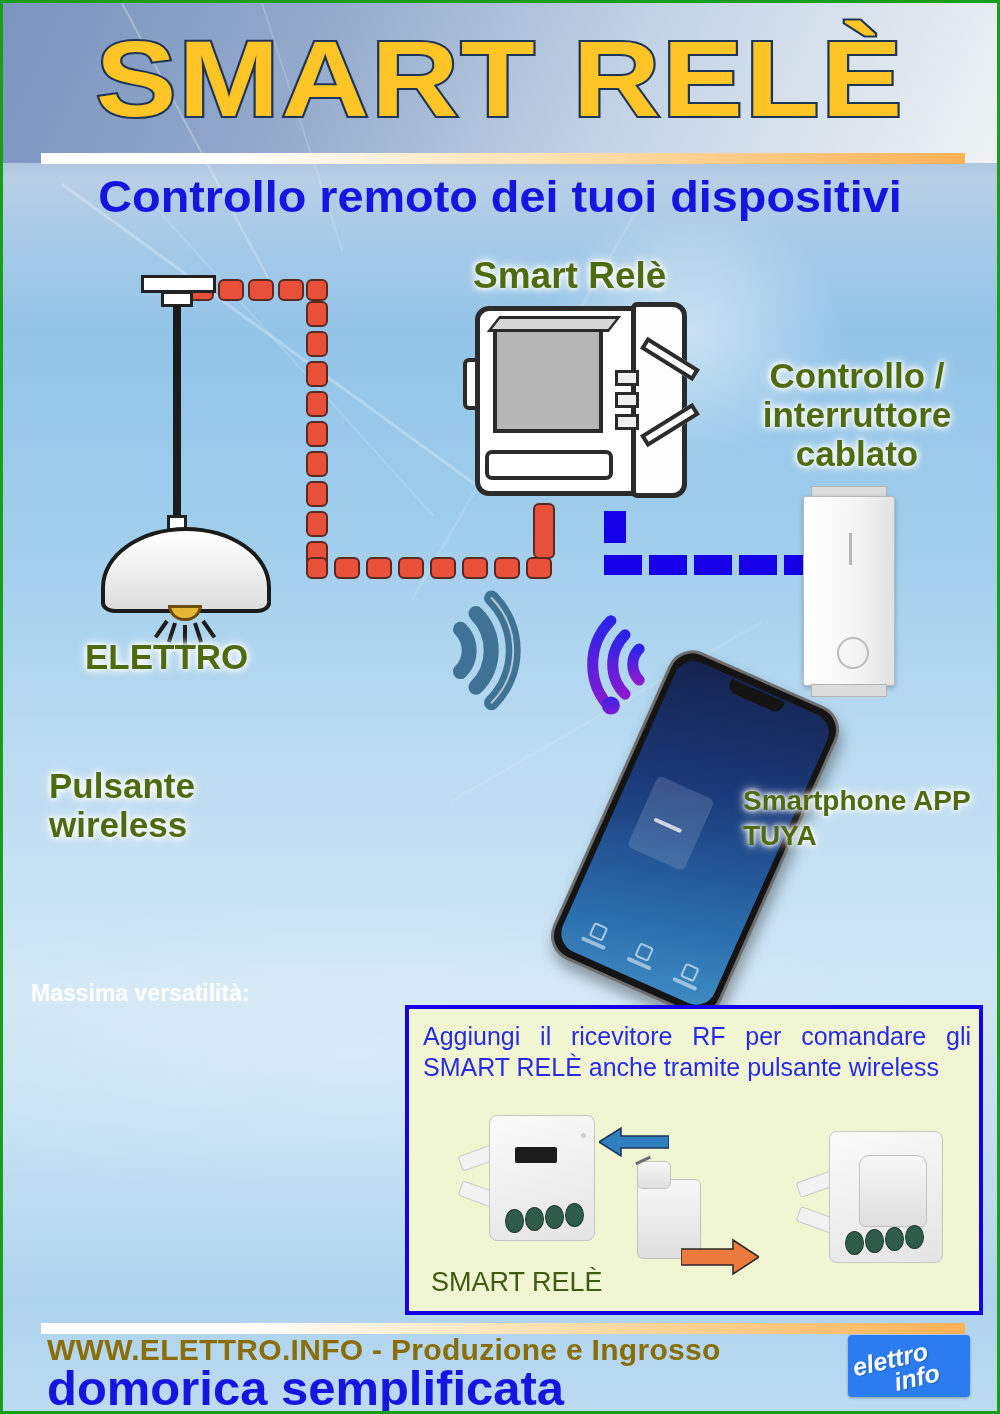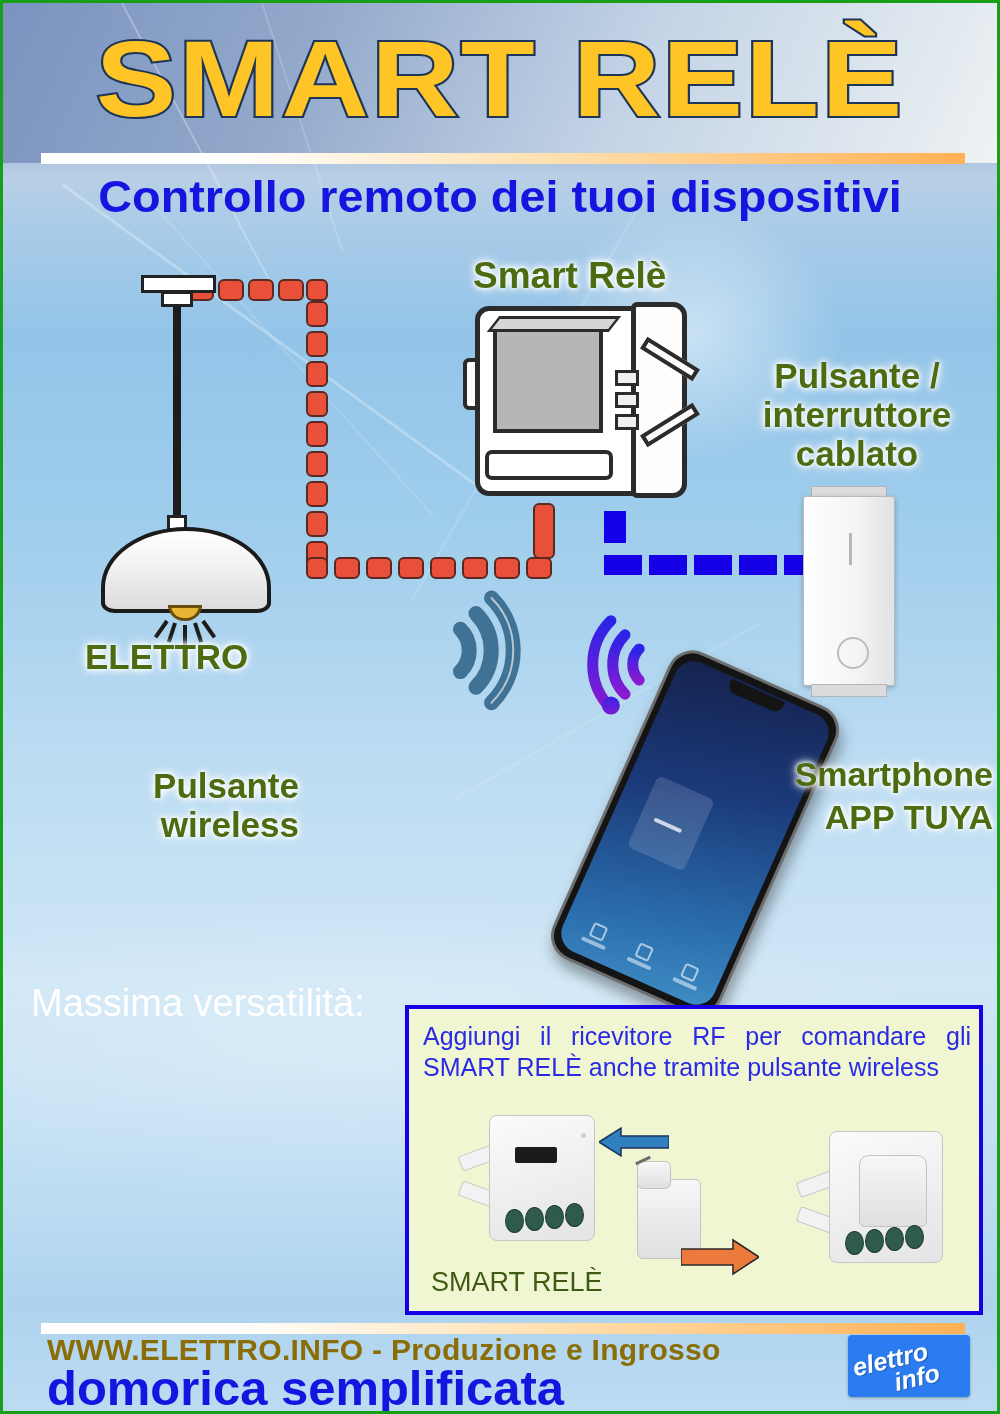--- a/index.html
+++ b/index.html
@@ -48,22 +48,22 @@
   }
 
   
   .glabel{
     position:absolute;font-weight:bold;color:#4d6b10;line-height:1.12;
     text-shadow:0 0 7px #ffffff,0 0 12px #ffffff,0 0 4px #ffffff;
   }
   #lbl-smartrele{left:470px;top:252px;font-size:37px;}
   #lbl-pulsante-cablato{left:718px;top:353px;font-size:35px;text-align:center;width:272px;}
   #lbl-carico{left:82px;top:634px;font-size:35px;}
-  #lbl-pulsante-wireless{left:46px;top:763px;font-size:35px;text-align:right;width:250px;}
-  #lbl-smartphone{left:740px;top:750px;font-size:34px;text-align:right;width:250px;line-height:1.25;}
+  #lbl-pulsante-wireless{left:46px;top:763px;font-size:35px;text-align:left;width:250px;}
+  #lbl-smartphone{left:740px;top:780px;font-size:28px;text-align:left;width:250px;line-height:1.25;}
 
   
   #redwire-h1{position:absolute;left:185px;top:276px;width:140px;height:22px;}
   #redwire-v{position:absolute;left:303px;top:276px;width:22px;height:300px;}
   #redwire-h2{position:absolute;left:303px;top:554px;width:255px;height:22px;}
   .dashseg{position:absolute;background:#e8503a;border:2px solid #5a2a22;border-radius:6px;box-sizing:border-box;}
 
   .bluedash{position:absolute;background:#1500e8;}
 
   
@@ -126,21 +126,21 @@
   }
   #phone-notch{position:absolute;left:50%;top:2px;transform:translateX(-50%);width:58px;height:13px;background:#141414;border-radius:0 0 9px 9px;}
   #phone-card{position:absolute;left:26px;top:120px;width:62px;height:78px;background:rgba(255,255,255,.14);border-radius:6px;}
   #phone-card-line{position:absolute;left:14px;top:40px;width:30px;height:4px;background:rgba(255,255,255,.75);border-radius:2px;}
   .phone-navitem{position:absolute;bottom:14px;width:26px;height:22px;}
   .phone-navdot{position:absolute;left:50%;transform:translateX(-50%);top:0;width:11px;height:11px;border:2px solid rgba(255,255,255,.6);border-radius:3px;}
   .phone-navlabel{position:absolute;left:50%;transform:translateX(-50%);bottom:0;width:26px;height:4px;background:rgba(255,255,255,.5);border-radius:2px;}
 
   
   #versatility{position:absolute;left:28px;top:976px;width:360px;}
-  #versatility .lead{color:#ffffff;font-size:38px;font-weight:normal;line-height:1.28;}
+  #versatility .lead{color:#ffffff;font-size:23px;font-weight:bold;line-height:1.28;}
   #versatility .body{color:#1515E0;font-size:31px;font-weight:bold;line-height:1.30;text-align:justify;text-align-last:justify;}
 
   
   #greenbox{
     position:absolute;left:402px;top:1002px;width:578px;height:310px;
     background:#f0f6d2;border:4px solid #1500e8;box-sizing:border-box;
   }
   #gb-text{position:absolute;left:14px;top:12px;width:548px;font-size:25px;color:#2a2ae6;line-height:1.22;text-align:justify;}
   #gb-recv-label{position:absolute;left:250px;top:96px;width:200px;text-align:center;font-size:26px;color:#4d6b10;line-height:1.18;}
   #gb-smart-label{position:absolute;left:22px;top:258px;font-size:27px;color:#3f5a12;}
@@ -247,21 +247,21 @@
     <div id="relay-inner-top"></div>
     <div id="relay-slot"></div>
     <div class="relay-rib" style="left:152px;top:70px;width:24px;height:16px;"></div>
     <div class="relay-rib" style="left:152px;top:92px;width:24px;height:16px;"></div>
     <div class="relay-rib" style="left:152px;top:114px;width:24px;height:16px;"></div>
     <div class="relay-wing" style="left:176px;top:52px;width:62px;height:14px;transform:rotate(32deg);"></div>
     <div class="relay-wing" style="left:176px;top:118px;width:62px;height:14px;transform:rotate(-32deg);"></div>
   </div>
   <div class="glabel" id="lbl-smartrele">Smart Relè</div>
 
-  <div class="glabel" id="lbl-pulsante-cablato">Pulsante / interruttore cablato</div>
+  <div class="glabel" id="lbl-pulsante-cablato">Controllo / interruttore cablato</div>
   <div id="wallswitch">
     <div id="ws-top-clip"></div>
     <div id="ws-plate">
       <div id="ws-line"></div>
       <div id="ws-circle"></div>
     </div>
     <div id="ws-bot-clip"></div>
   </div>
 
   <div id="rf-icon">

